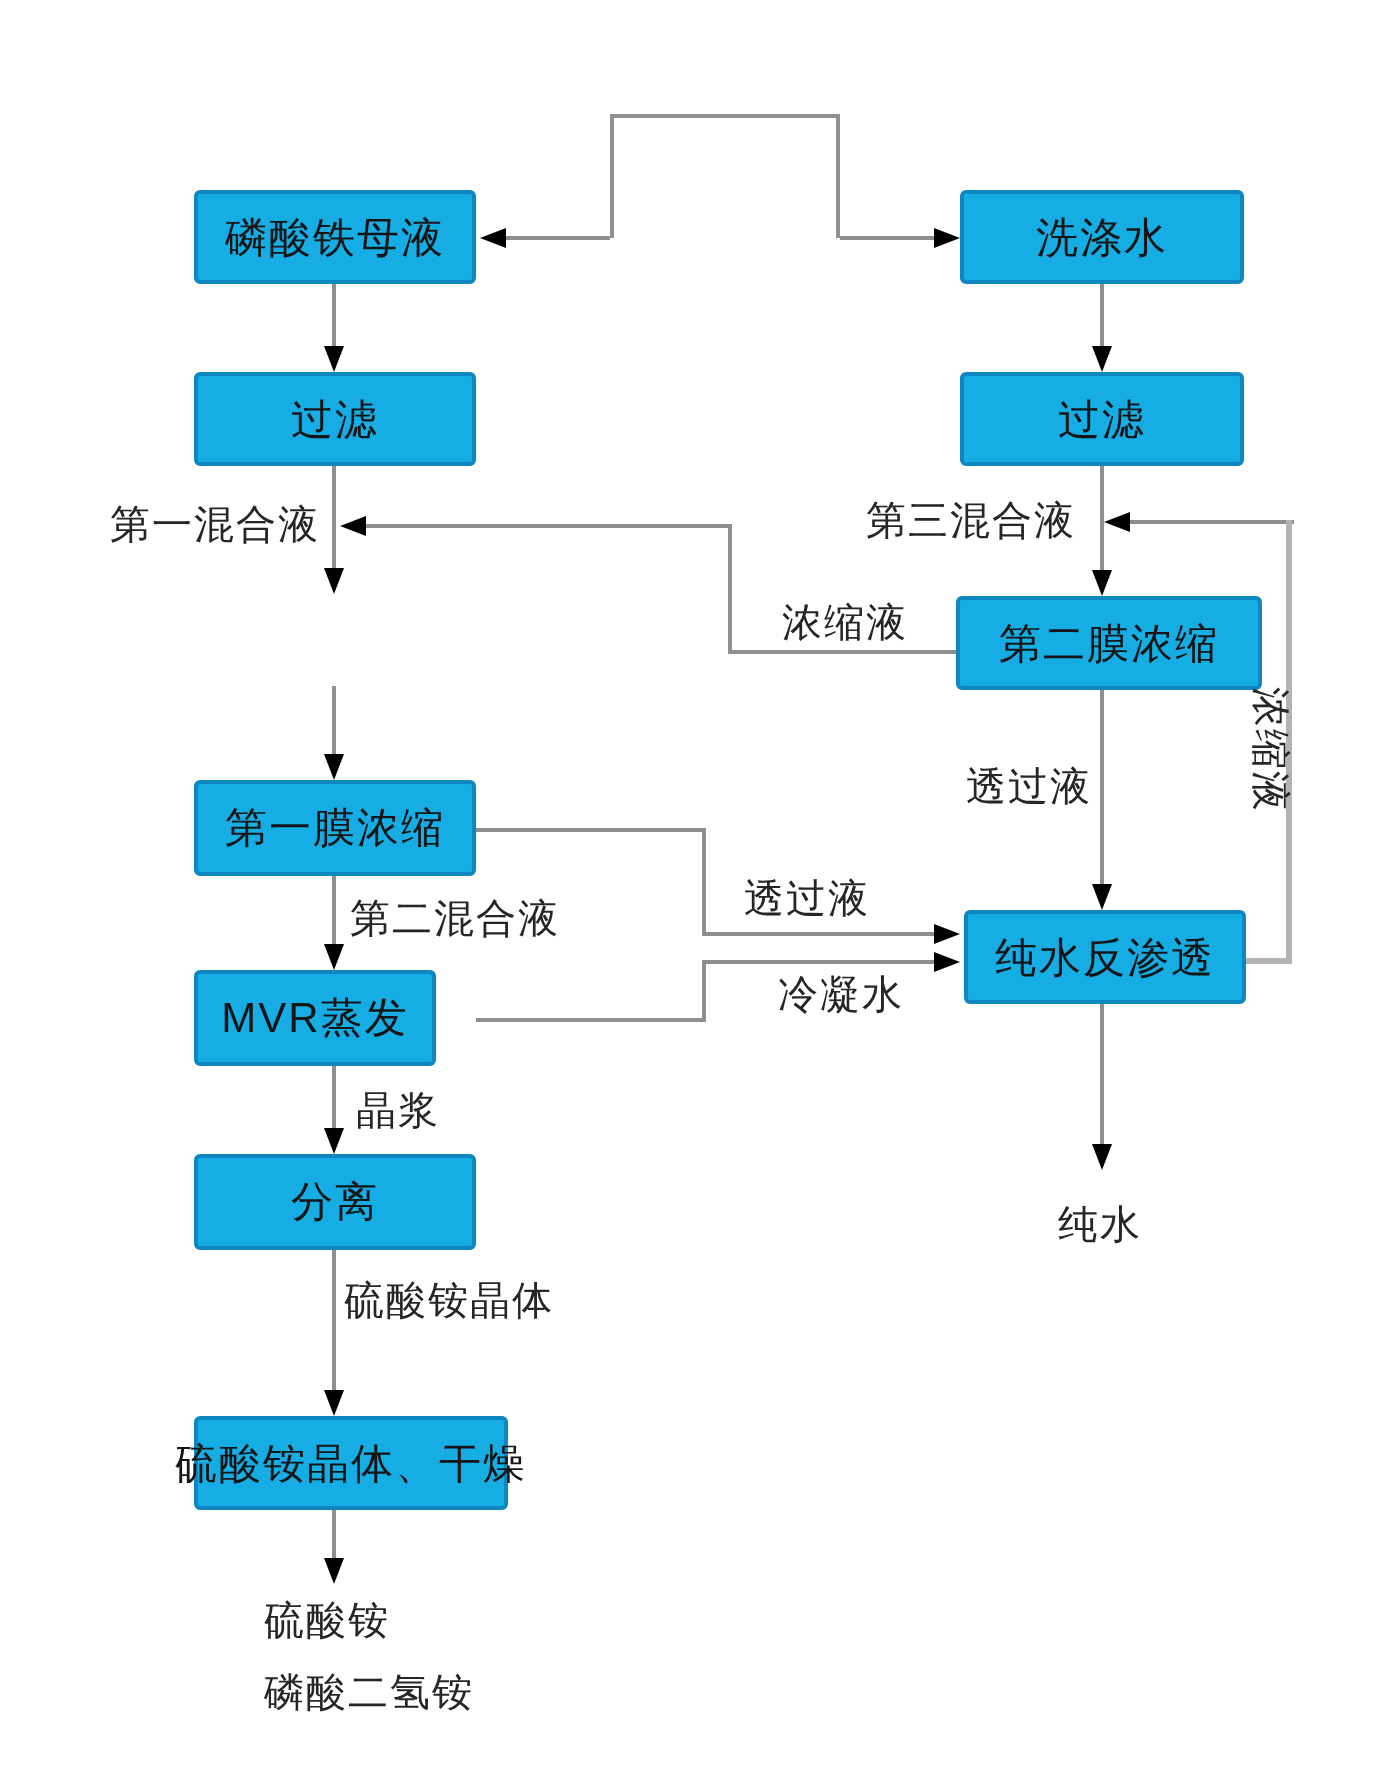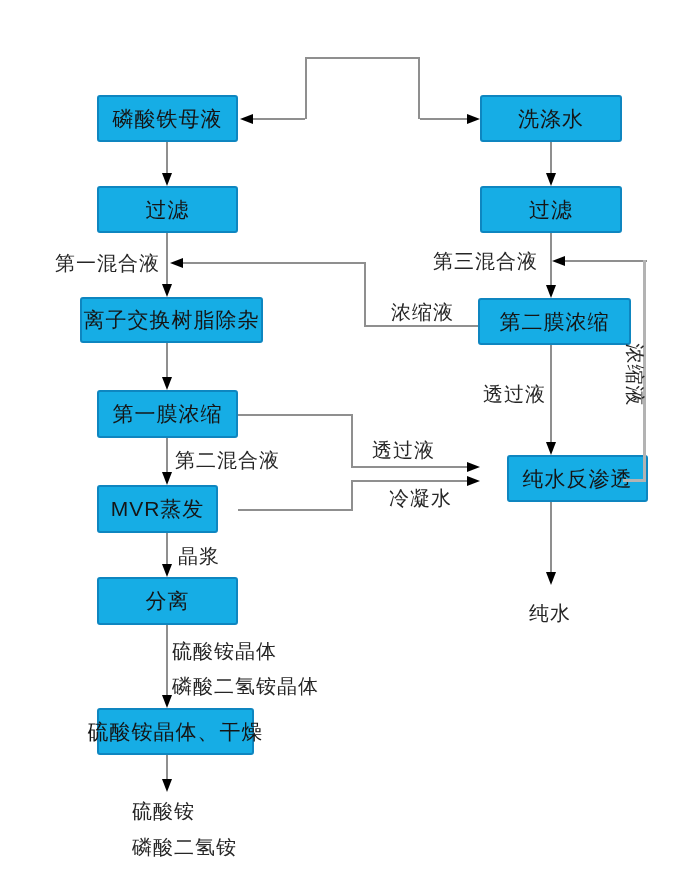--- a/index.html
+++ b/index.html
@@ -30,44 +30,41 @@
   .p-fe      { left:97px;  top:95px;  width:141px; height:47px; }
   .p-filt-l  { left:97px;  top:186px; width:141px; height:47px; }
   .p-ion     { left:80px;  top:297px; width:183px; height:46px; }
   .p-mem1    { left:97px;  top:390px; width:141px; height:48px; }
   .p-mvr     { left:97px;  top:485px; width:121px; height:48px; }
   .p-sep     { left:97px;  top:577px; width:141px; height:48px; }
   .p-wash-dry{ left:97px;  top:708px; width:157px; height:47px; }
   .p-washw   { left:480px; top:95px;  width:142px; height:47px; }
   .p-filt-r  { left:480px; top:186px; width:142px; height:47px; }
   .p-mem2    { left:478px; top:298px; width:153px; height:47px; }
-  .p-ro      { left:507px; top:455px; width:141px; height:47px; }
+  .p-ro      { left:482px; top:455px; width:141px; height:47px; }
 </style>
 </head>
 <body>
 
 <div id="canvas">
 
 
   <div class="ln" style="left:305px; top:57px; width:115px; height:2px;"></div>
   <div class="ln" style="left:305px; top:57px; width:2px; height:62px;"></div>
   <div class="ln" style="left:418px; top:57px; width:2px; height:62px;"></div>
   <div class="ln" style="left:253px; top:118px; width:52px; height:2px;"></div>
   <div class="ar ar-l" style="left:240px; top:114px;"></div>
   <div class="ln" style="left:420px; top:118px; width:47px; height:2px;"></div>
   <div class="ar ar-r" style="left:467px; top:114px;"></div>
 
   <div class="box p-fe">
       <span>磷酸铁母液</span>
     </div>
   <div class="box p-filt-l">
       <span>过滤</span>
-    </div>
-  <div class="box p-ion">
-      <span>离子交换树脂除杂</span>
     </div>
   <div class="box p-mem1">
       <span>第一膜浓缩</span>
     </div>
   <div class="box p-mvr">
       <span>MVR蒸发</span>
     </div>
   <div class="box p-sep">
       <span>分离</span>
     </div>
@@ -144,18 +141,17 @@
   <div class="lbl" style="left:55px; top:253px;">第一混合液</div>
   <div class="lbl" style="left:433px; top:251px;">第三混合液</div>
   <div class="lbl" style="left:391px; top:302px;">浓缩液</div>
   <div class="lbl" style="left:483px; top:384px;">透过液</div>
   <div class="lbl lbl-center lbl-vert" style="left:603px; top:364px; width:62px;">浓缩液</div>
   <div class="lbl" style="left:175px; top:450px;">第二混合液</div>
   <div class="lbl" style="left:372px; top:440px;">透过液</div>
   <div class="lbl" style="left:373px; top:488px;margin-left:16px;">冷凝水</div>
   <div class="lbl" style="left:178px; top:546px;">晶浆</div>
   <div class="lbl" style="left:172px; top:641px;">硫酸铵晶体</div>
-  <div class="lbl" style="left:172px; top:676px;">磷酸二氢铵晶体</div>
   <div class="lbl" style="left:132px; top:801px;">硫酸铵</div>
   <div class="lbl" style="left:132px; top:837px;">磷酸二氢铵</div>
   <div class="lbl" style="left:529px; top:603px;">纯水</div>
 
 </div>
 
 </body></html>

